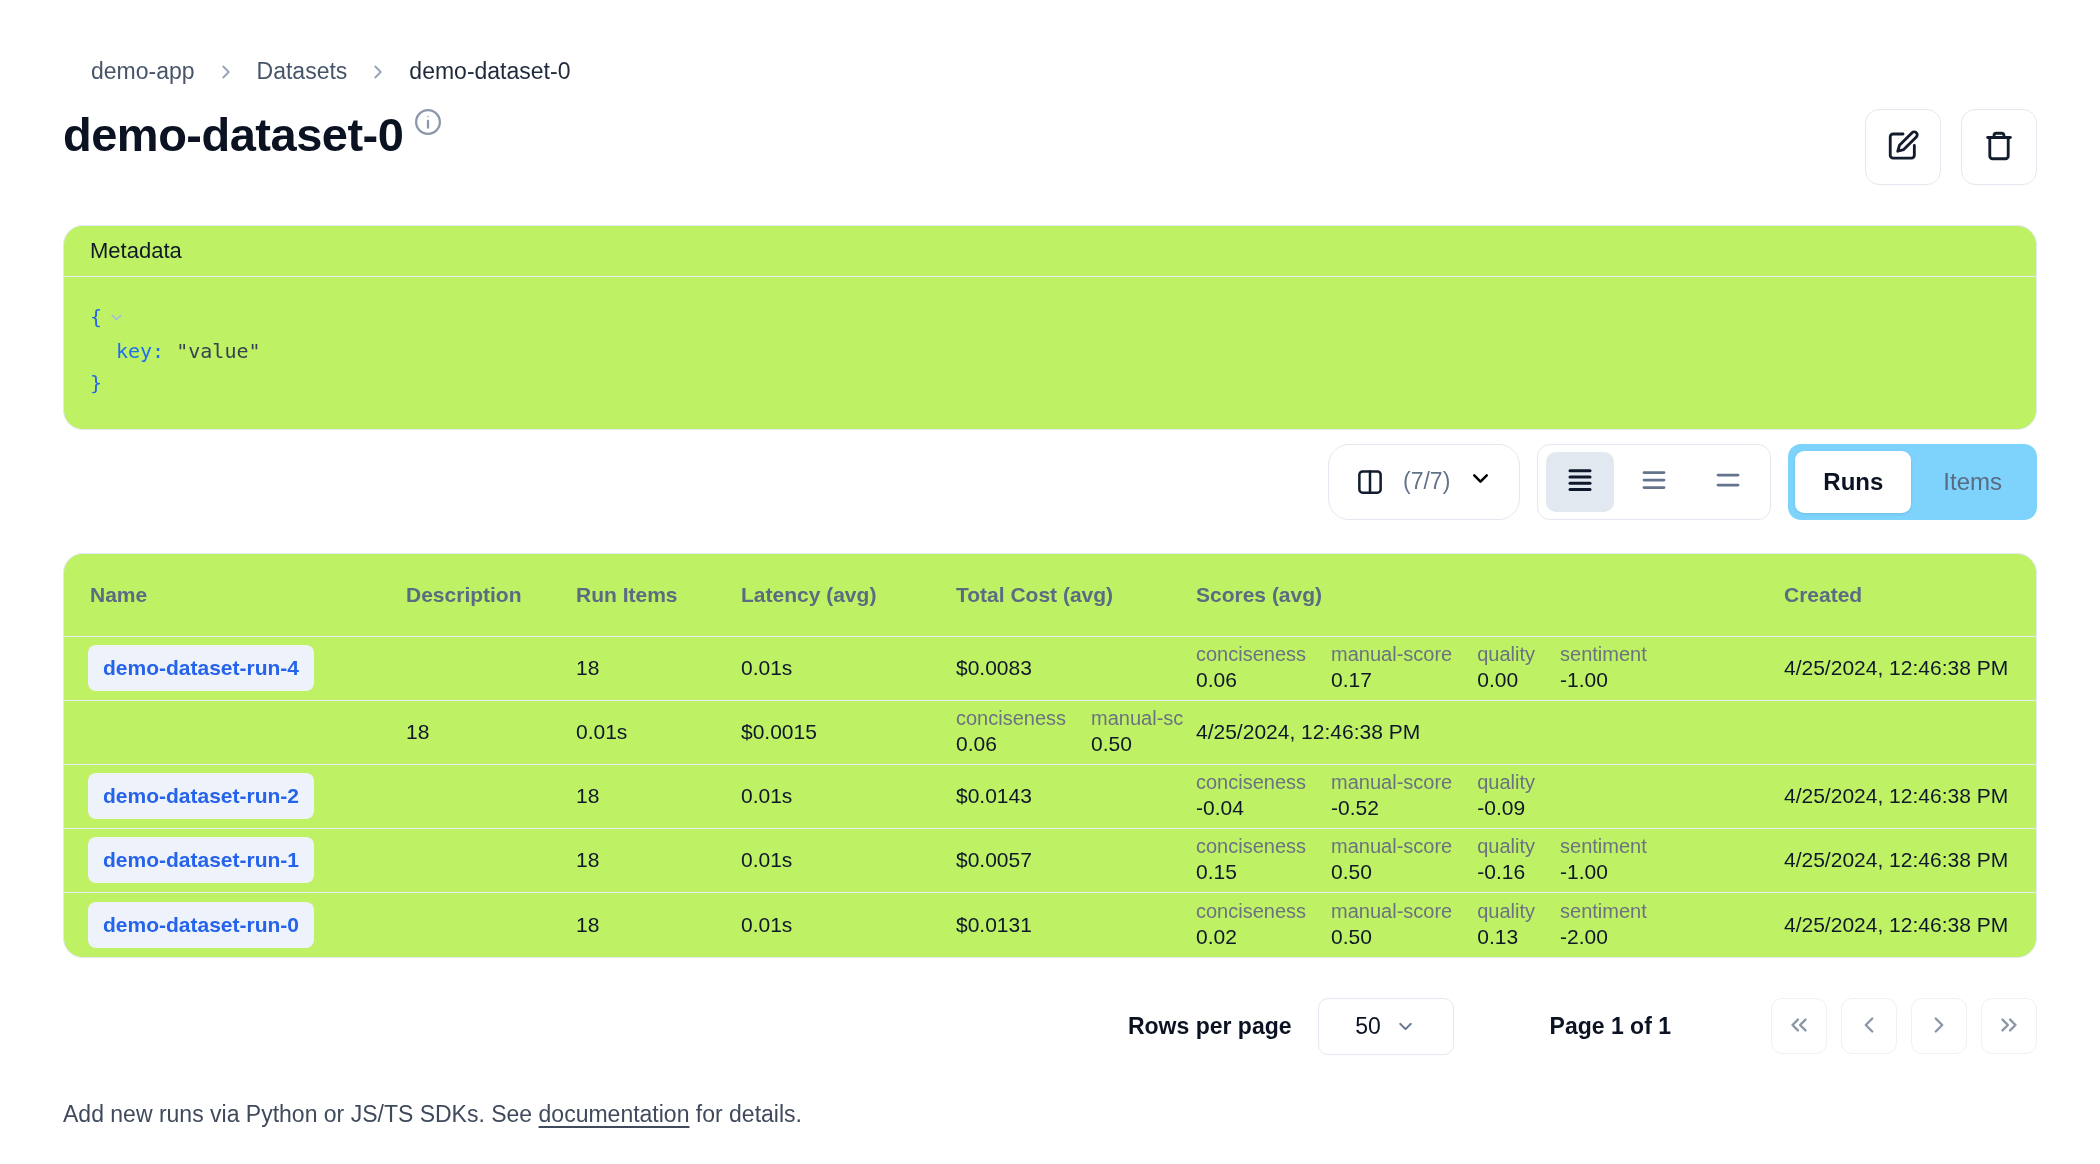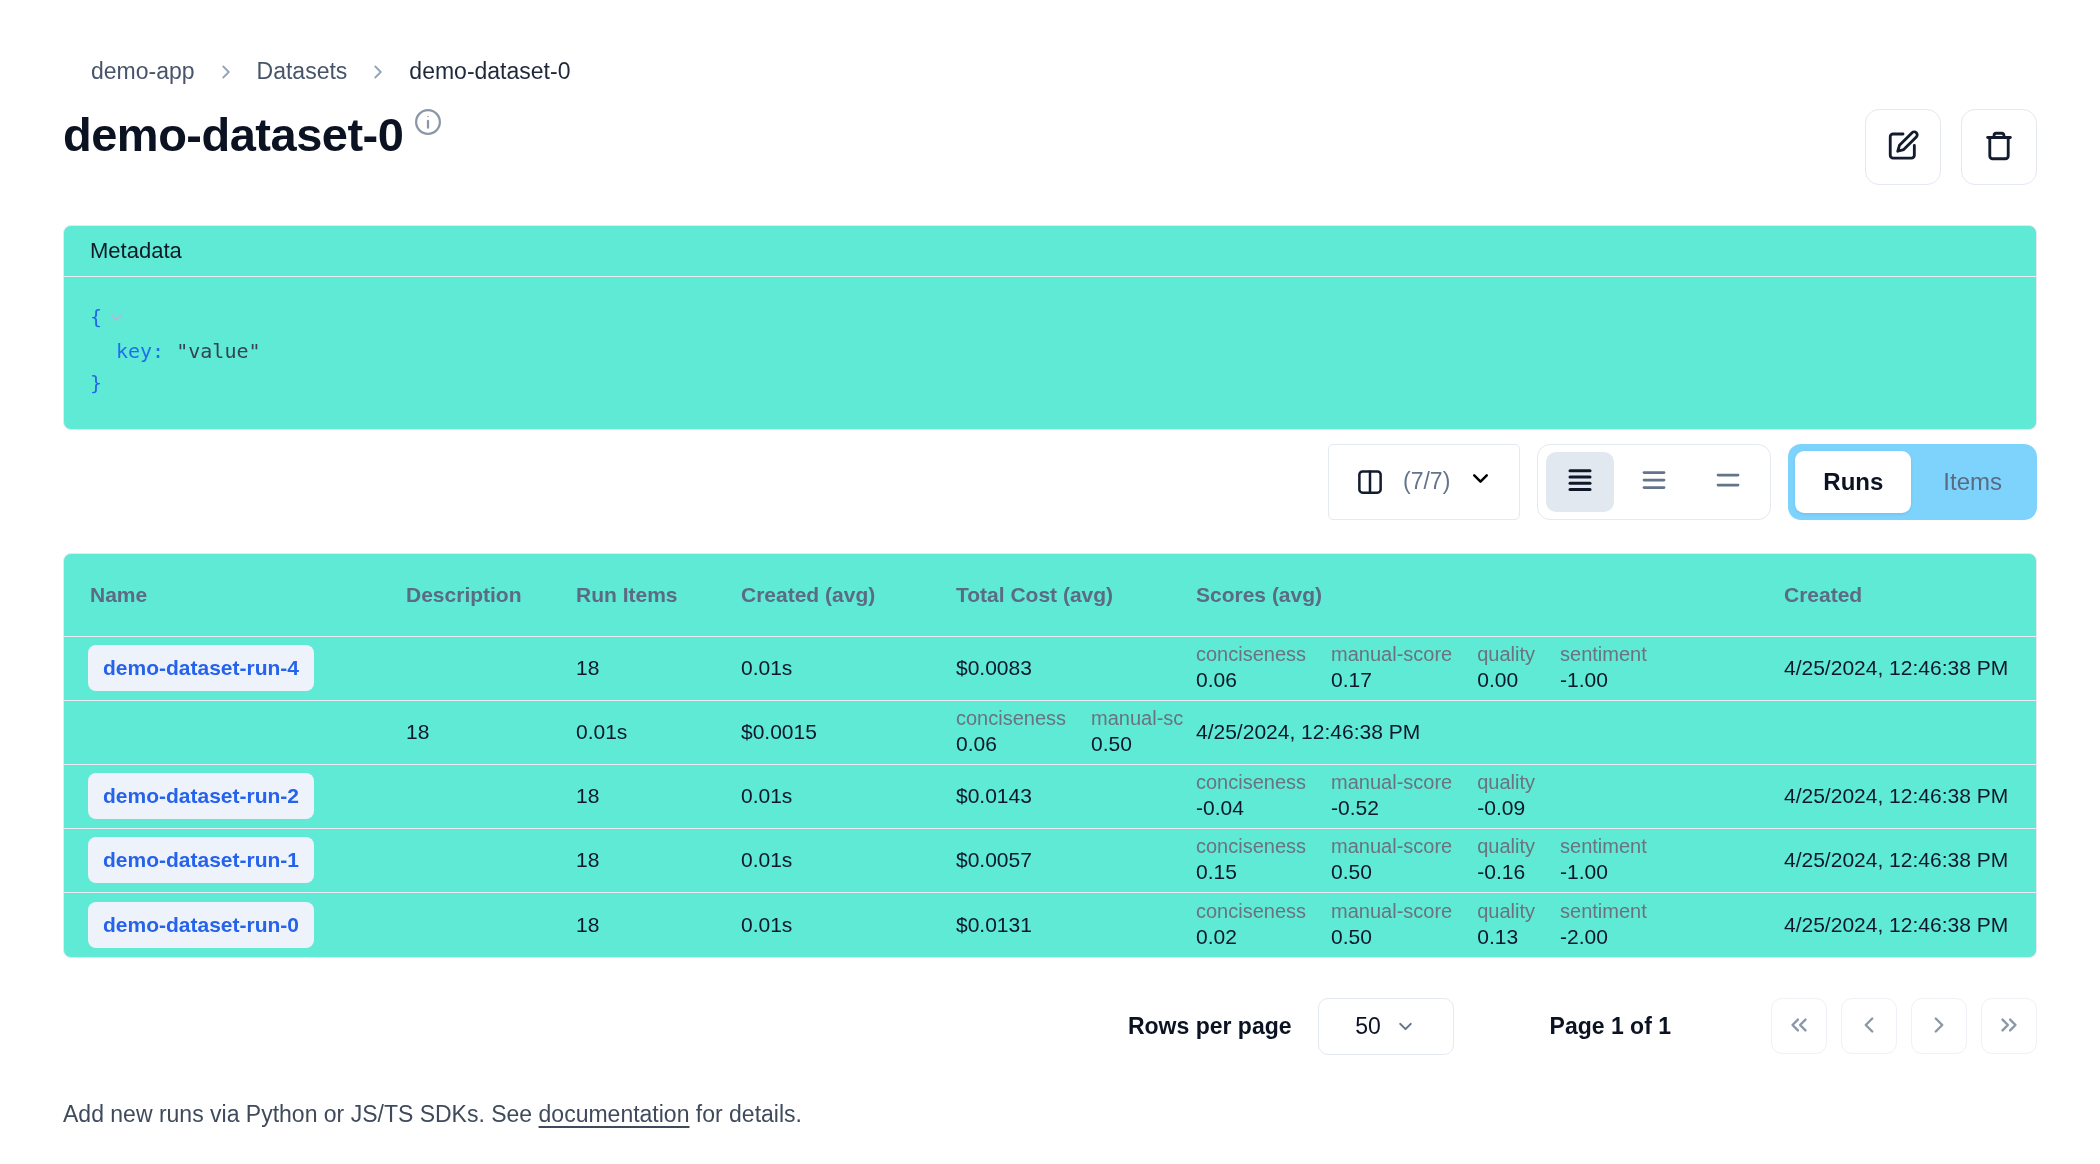--- a/index.html
+++ b/index.html
@@ -13,33 +13,33 @@
 
   
   .title-row { margin-top:24px; display:flex; align-items:flex-start; justify-content:space-between; height:78px; }
   .title-wrap { display:flex; align-items:flex-start; gap:10px; }
   h1.page-title { font-size:47px; font-weight:700; letter-spacing:-0.5px; color:#0b1222; line-height:1.1; }
   .info-icon { color:#8b97a8; margin-top:-2px; }
   .actions { display:flex; gap:20px; }
   .icon-btn { width:76px; height:76px; background:#fff; border:1.5px solid #e4e8f0; border-radius:14px; display:flex; align-items:center; justify-content:center; color:#131c2e; cursor:pointer; }
 
   
-  .card { border:1.5px solid #e4e8f0; border-radius:8px; background:#5eead4; }
+  .card { border:1.5px solid #e4e8f0; border-radius:20px; background:#bef264; }
   .metadata-card { margin-top:38px; }
   .metadata-card .card-header { padding:12px 26px; font-size:22px; font-weight:500; color:#111827; border-bottom:1.5px solid #e9edf3; }
   .metadata-card .card-body { padding:24px 26px 30px 26px; font-family:"DejaVu Sans Mono", monospace; font-size:20px; line-height:32px; }
   .json-brace { color:#2563eb; }
   .json-key { color:#1d6feb; }
   .json-value { color:#374151; }
   .json-indent { padding-left:26px; }
   .json-caret { color:#aebdd6; margin-left:6px; vertical-align:middle; }
 
   
   .toolbar { margin-top:14px; display:flex; justify-content:flex-end; align-items:center; gap:17px; height:76px; }
-  .col-select-btn { height:76px; padding:16px 26px; display:flex; align-items:center; gap:18px; background:#fff; border:1.5px solid #e4e8f0; border-radius:5px; cursor:pointer; font-size:23px; }
+  .col-select-btn { height:76px; padding:16px 26px; display:flex; align-items:center; gap:18px; background:#fff; border:1.5px solid #e4e8f0; border-radius:21px; cursor:pointer; font-size:23px; }
   .col-select-btn .count { color:#64748b; }
   .col-select-btn .cicon { color:#131c2e; display:flex; }
   .toggle-group { height:76px; border:1.5px solid #e4e8f0; border-radius:13px; display:flex; align-items:center; padding:0 8px; gap:6px; background:#fff; }
   .toggle-btn { width:68px; height:60px; border:none; background:transparent; border-radius:10px; display:flex; align-items:center; justify-content:center; color:#64748b; cursor:pointer; }
   .toggle-btn.selected { background:#e2e8f0; color:#0f172a; }
   .tabs { height:76px; background:#7dd3fc; border-radius:13px; display:flex; align-items:center; padding:0 7px; gap:4px; }
   .tab { height:62px; padding:0 28px; display:flex; align-items:center; border-radius:9px; font-size:24px; font-weight:500; color:#5a6a82; cursor:pointer; background:transparent; border:none; }
   .tab.active { background:#ffffff; color:#0b1222; font-weight:700; box-shadow:0 1px 3px rgba(15,23,42,0.10); }
 
   
@@ -193,21 +193,21 @@
       <button class="tab active">Runs</button>
       <button class="tab">Items</button>
     </div>
   </div>
 
   <section class="card table-card">
     <div class="tgrid thead">
       <div class="th">Name</div>
       <div class="th">Description</div>
       <div class="th">Run Items</div>
-      <div class="th">Created (avg)</div>
+      <div class="th">Latency (avg)</div>
       <div class="th">Total Cost (avg)</div>
       <div class="th">Scores (avg)</div>
       <div class="th">Created</div>
     </div>
     <div>
   <div class="tgrid trow">
     <div class="td"><a class="name-pill">demo-dataset-run-4</a></div>
     <div class="td"></div>
     <div class="td">18</div>
     <div class="td">0.01s</div>

